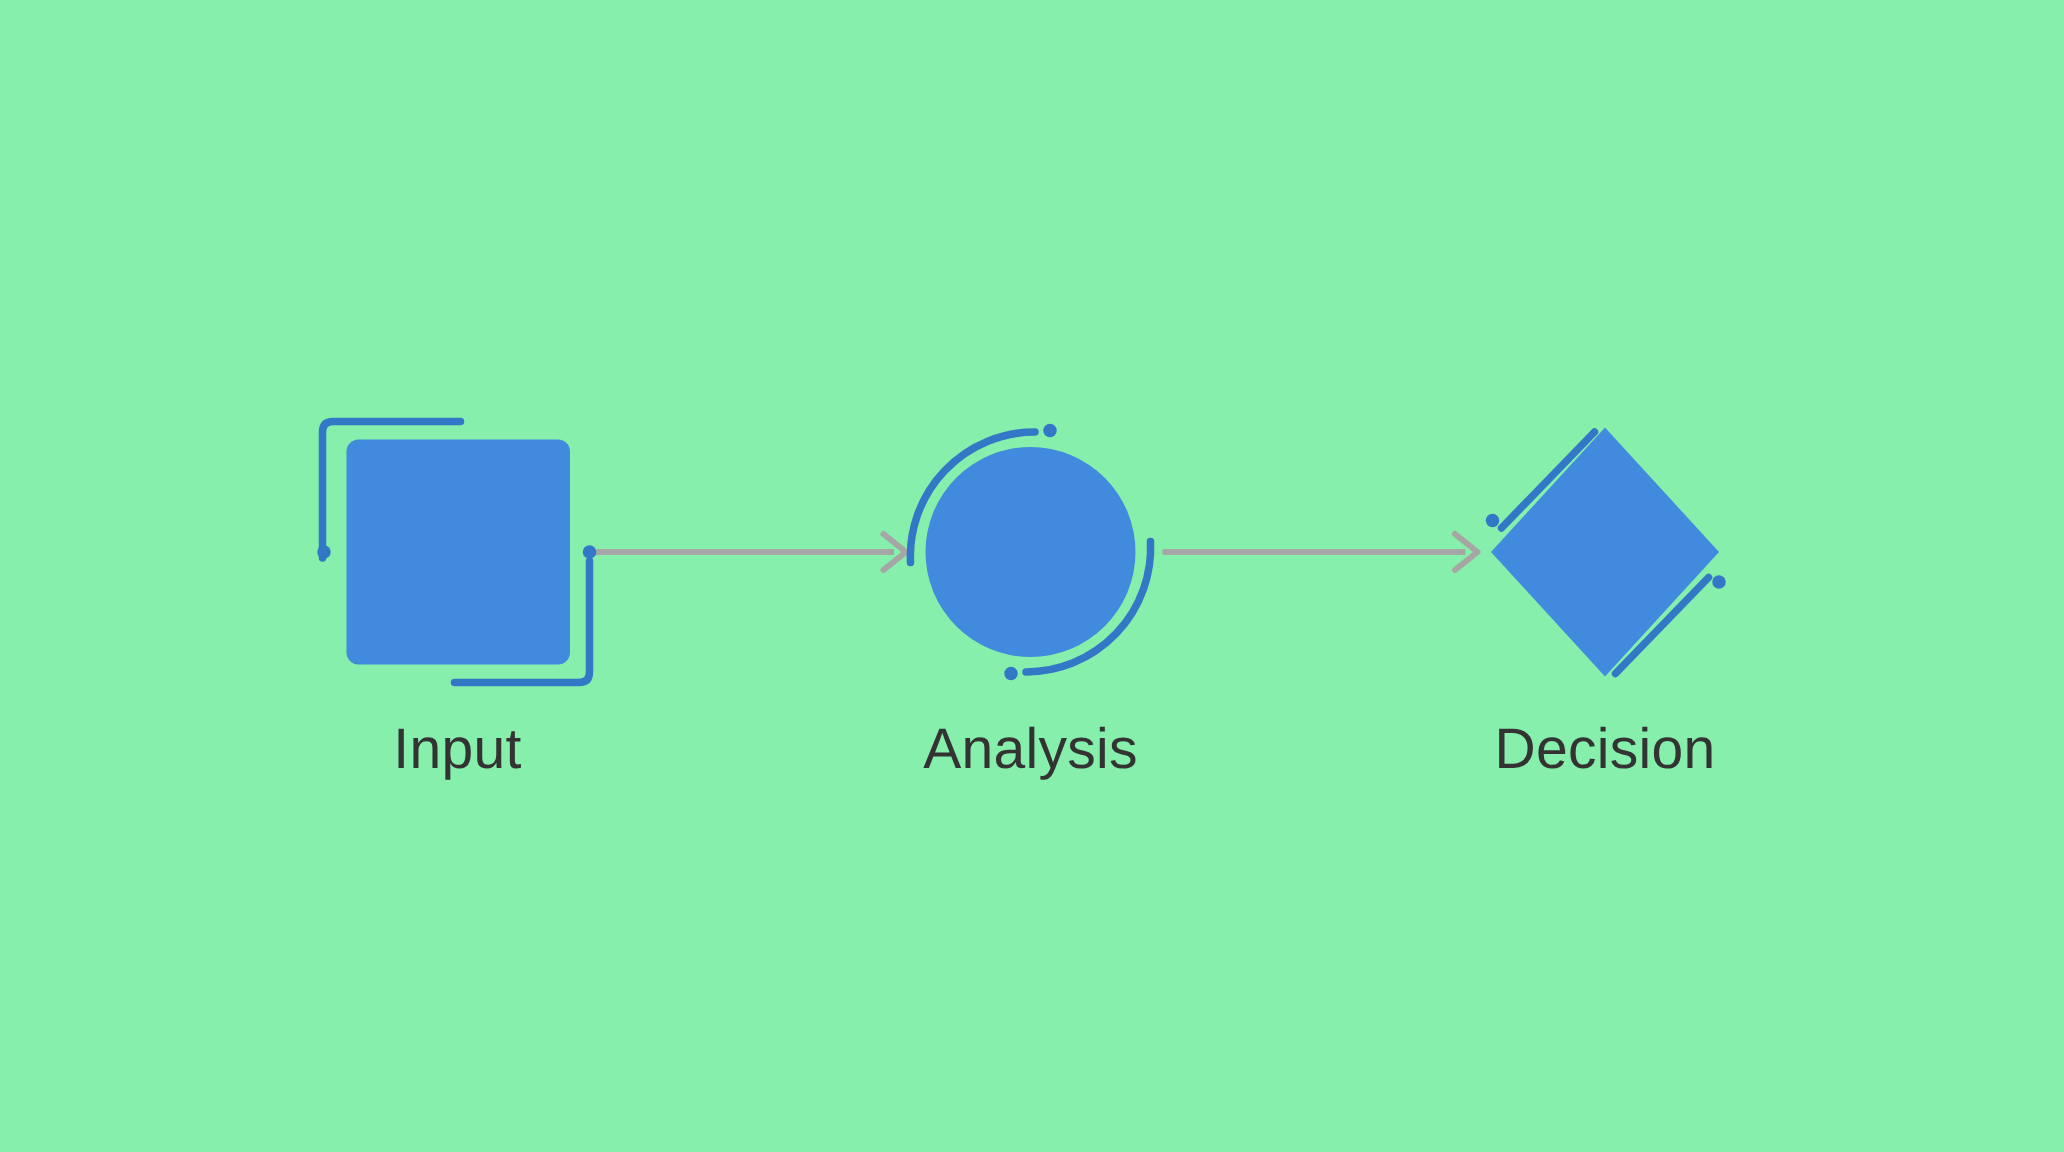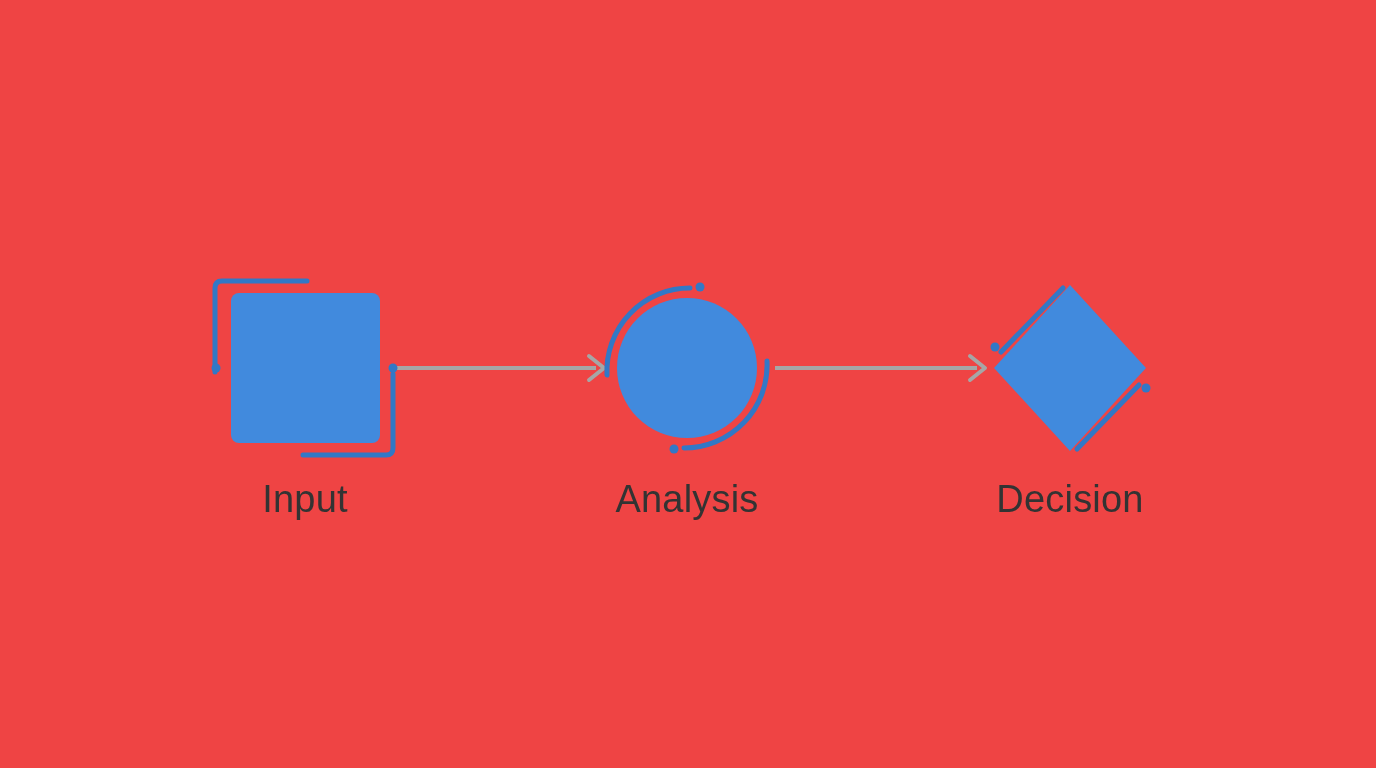--- a/index.html
+++ b/index.html
@@ -10,21 +10,21 @@
   body {
     width: 1376px;
     height: 768px;
     overflow: hidden;
     font-family: "Liberation Sans", sans-serif;
   }
   #canvas-root {
     position: relative;
     width: 1376px;
     height: 768px;
-    background: #ef4444;
+    background: #86efac;
   }
   #flow-svg {
     position: absolute;
     top: 0;
     left: 0;
     width: 1376px;
     height: 768px;
     display: block;
   }
   .node-label {

